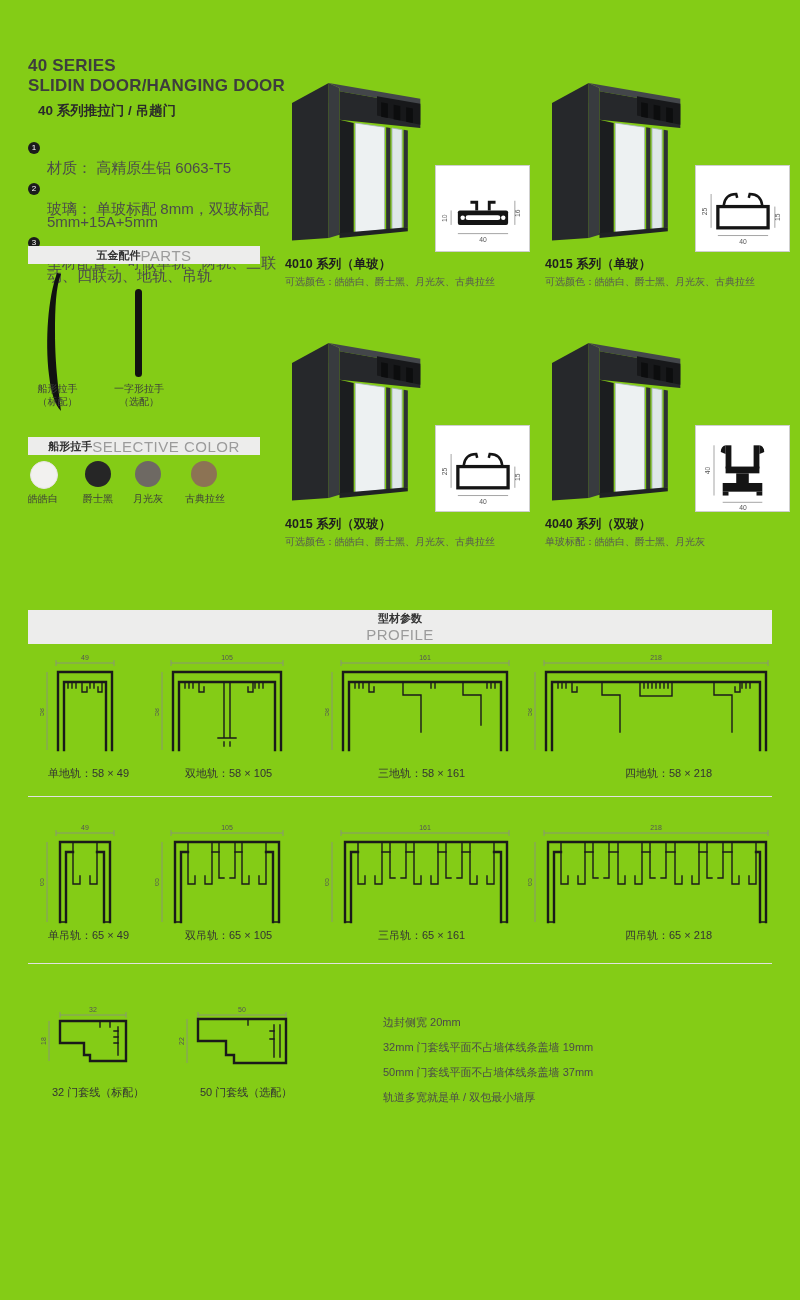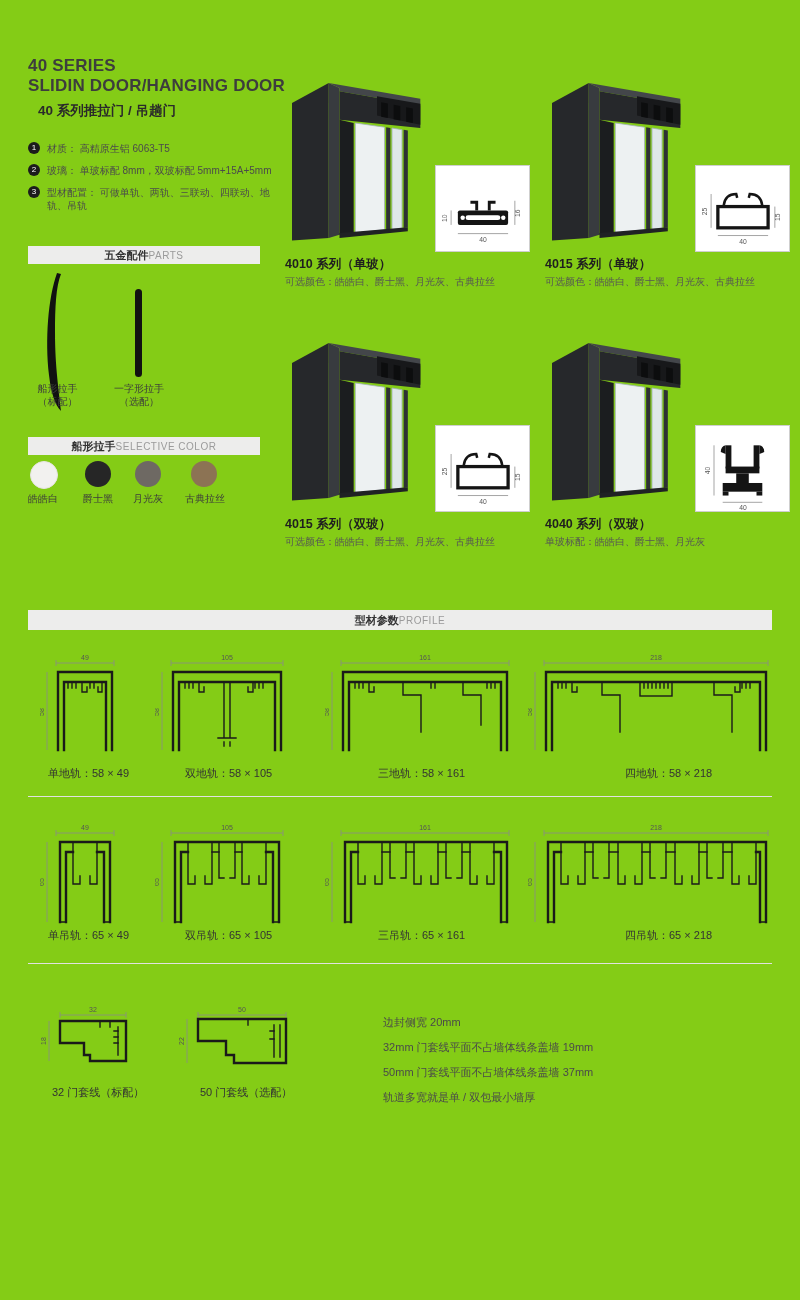--- a/index.html
+++ b/index.html
@@ -8,26 +8,26 @@
   .abs{position:absolute;}
 
   
   .title-en{font-size:17px;font-weight:700;color:#3d3d3d;line-height:20px;letter-spacing:0.2px;}
   .title-cn{font-size:13.5px;font-weight:700;color:#2a2a2a;margin-top:6px;margin-left:10px;}
 
   
   .spec-item{display:flex;align-items:flex-start;margin-bottom:9px;}
   .spec-num{flex:0 0 12px;width:12px;height:12px;border-radius:50%;background:#1c1c1c;color:#fff;
             font-size:8px;line-height:12px;text-align:center;margin-right:7px;margin-top:0px;}
-  .spec-text{font-size:10px;color:#4b4b4b;line-height:13px;}
+  .spec-text{font-size:15px;color:#4b4b4b;line-height:13px;margin-top:19px;}
 
   
   .secbar{background:#ededec;height:18px;display:flex;justify-content:center;align-items:center;padding:0 7px;}
   .secbar .zh{font-size:11px;font-weight:700;color:#333;}
-  .secbar .en{font-size:10px;color:#9b9b9b;letter-spacing:0.5px;}
+  .secbar .en{font-size:15px;color:#9b9b9b;letter-spacing:0.5px;}
 
   .part-label{font-size:10px;color:#3c3c3c;text-align:center;line-height:13px;}
   .swatch{border-radius:50%;width:26px;height:26px;}
   .swatch-label{font-size:10px;color:#3c3c3c;}
 
   
   .pbox{position:absolute;left:150px;top:105px;width:93px;height:85px;background:#fff;border:1px solid #cfcfcf;}
   .cap-title{position:absolute;left:0;top:196px;font-size:12.5px;font-weight:700;color:#1f1f1f;}
   .cap-colors{position:absolute;left:0;top:215px;font-size:10px;color:#555;}
 
@@ -207,21 +207,21 @@
         <line class="dim" x1="18" y1="20" x2="18" y2="72"></line>
         <text class="dimt" x="14" y="46" text-anchor="middle" transform="rotate(-90 14 46)">40</text>
         <line class="dim" x1="27" y1="79" x2="68" y2="79"></line>
         <text class="dimt" x="48" y="87" text-anchor="middle">40</text>
       </svg>
     </div>
     <div class="cap-title">4040 系列（双玻）</div>
     <div class="cap-colors">单玻标配：皓皓白、爵士黑、月光灰</div>
   </div>
 
-  <div class="abs secbar" style="left:28px;top:610px;width:730px;height:20px;">
+  <div class="abs secbar" style="left:28px;top:610px;width:730px;height:34px;flex-direction:column;">
     <span class="zh">型材参数</span>
     <span class="en">PROFILE</span>
   </div>
 
   <svg class="abs" style="left:40px;top:652px;" width="78" height="112" viewBox="0 0 78 112">
     <line class="dim" x1="16" y1="11" x2="74" y2="11"></line>
       <line class="dim" x1="16" y1="8" x2="16" y2="14"></line>
       <line class="dim" x1="74" y1="8" x2="74" y2="14"></line>
     <text class="dimt" x="45" y="8" text-anchor="middle">49</text>
     <line class="dim" x1="7" y1="20" x2="7" y2="98"></line>

